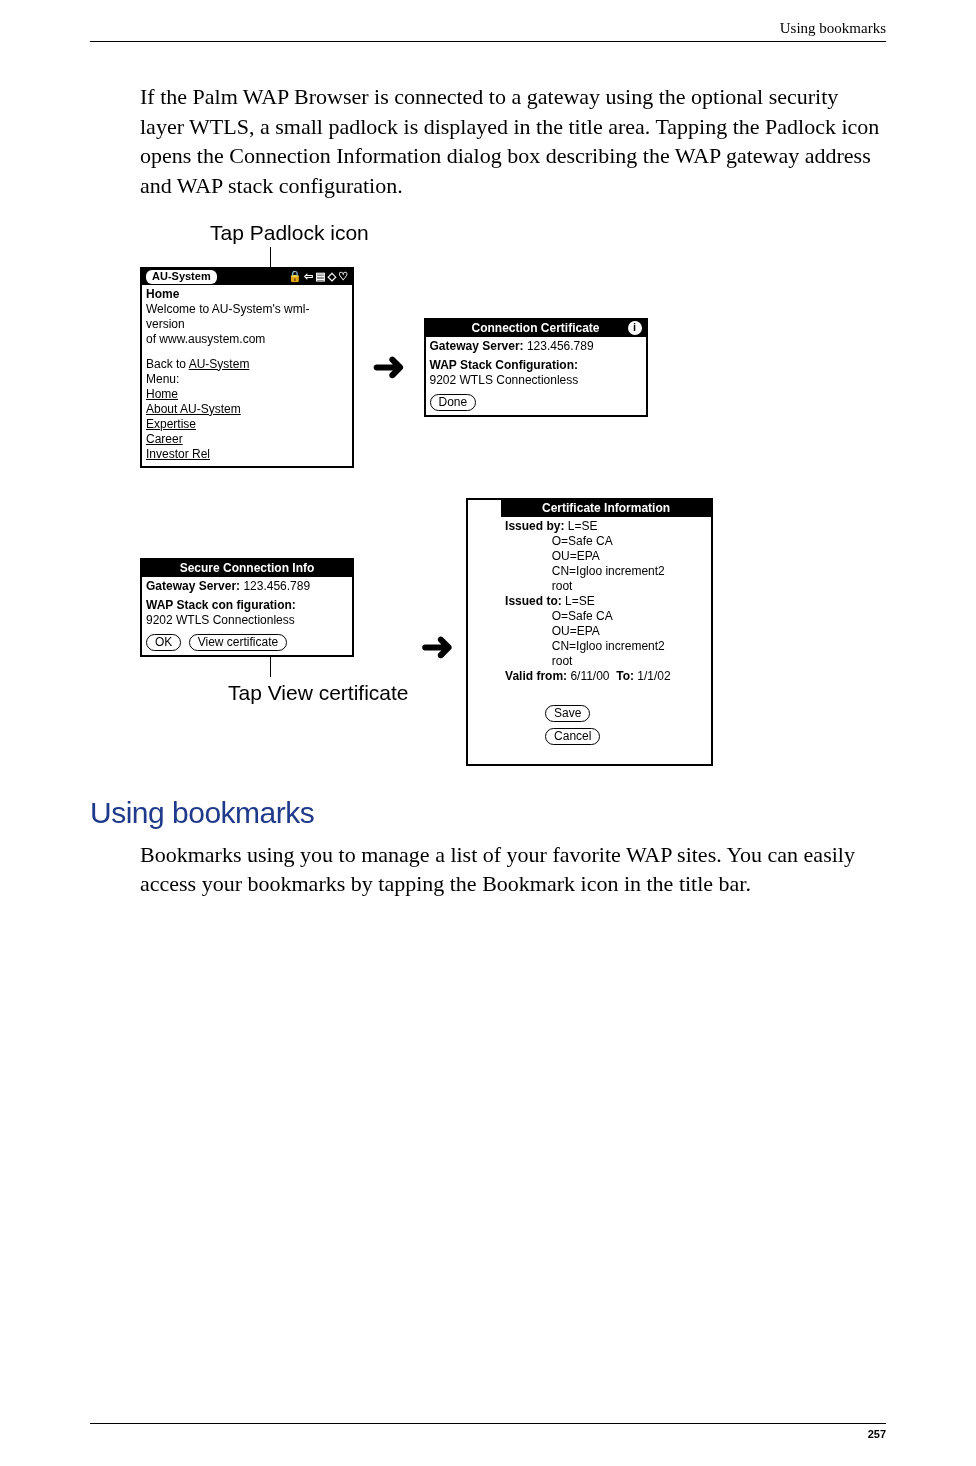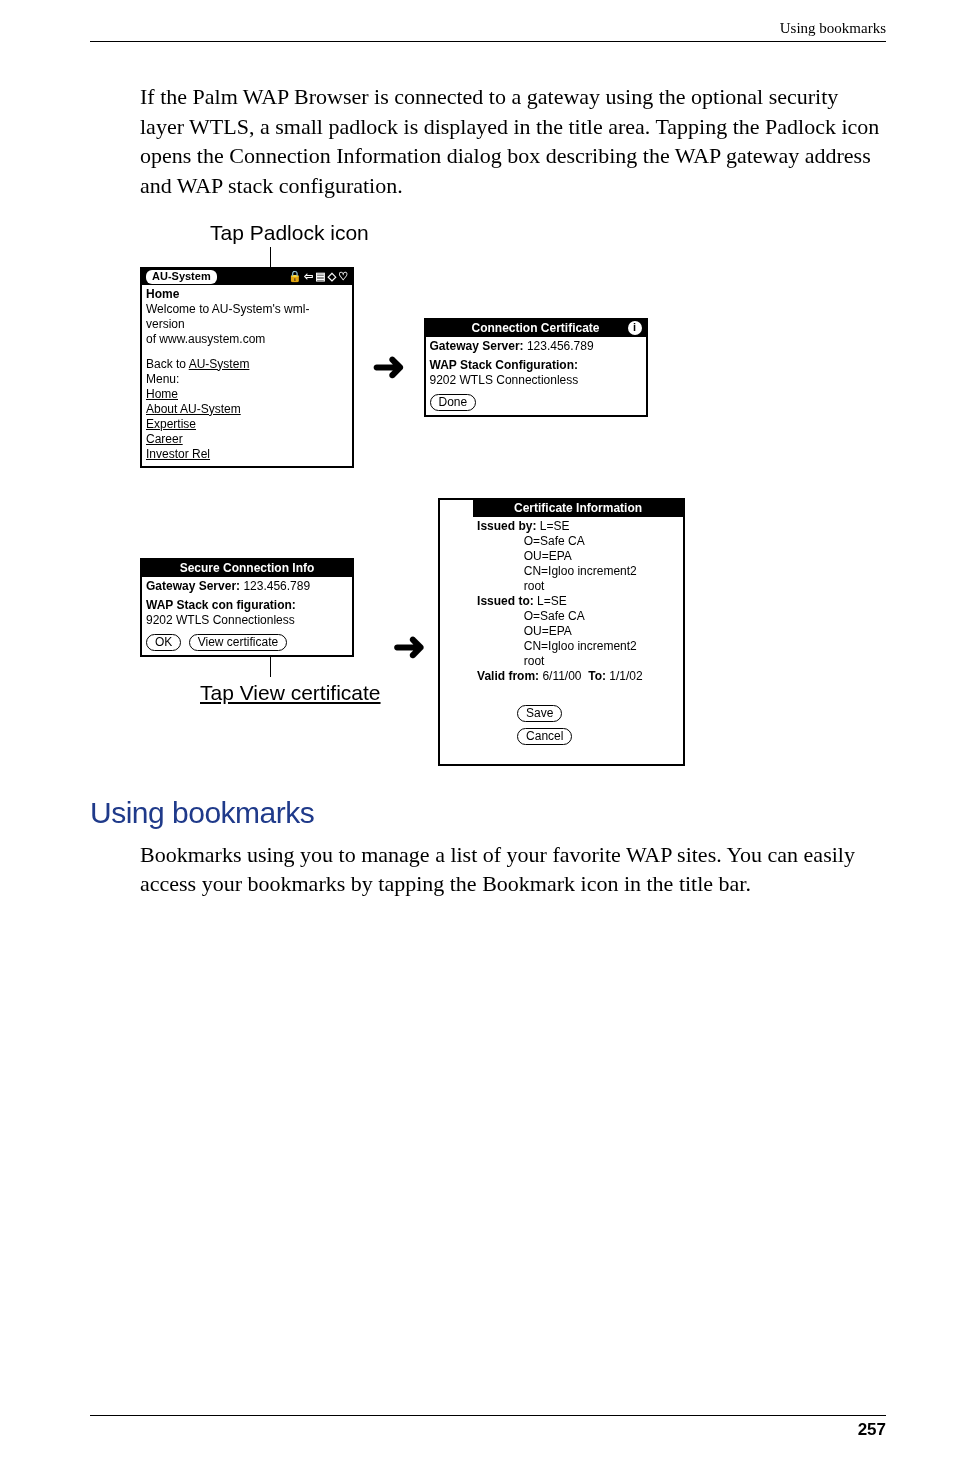--- a/index.html
+++ b/index.html
@@ -127,35 +127,34 @@
     background: #fff;
   }
   
   .fig2 .tick-line2 {
     width: 1px;
     height: 20px;
     background: #000;
     margin-left: 130px;
   }
   .caption.c2 {
-    margin-left: 60px;
+    margin-left: 88px;
     margin-top: 4px;
-    text-decoration: underline;
   }
   .cert-box .palm-body div { white-space: pre; }
   .footer {
     position: absolute;
     bottom: 20px;
     left: 90px;
     right: 90px;
     border-top: 1px solid #000;
     text-align: right;
     font-family: Arial, sans-serif;
     font-weight: bold;
-    font-size: 17px;
+    font-size: 11px;
     padding-top: 4px;
   }
 </style>
 </head>
 <body>
 
 <div class="page">
   <div class="running-header">Using bookmarks</div>
 
   <p class="body-text">If the Palm WAP Browser is connected to a gateway using the optional security layer WTLS, a small padlock is displayed in the title area. Tapping the Padlock icon opens the Connection Information dialog box describing the WAP gateway address and WAP stack configuration.</p>

